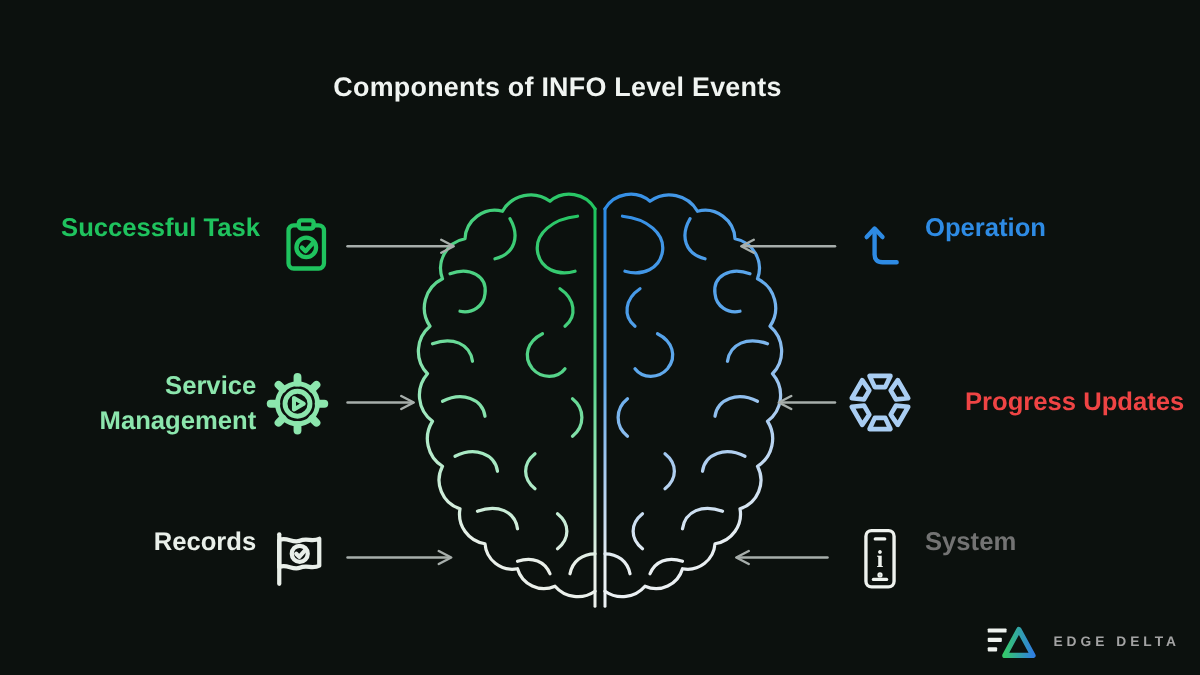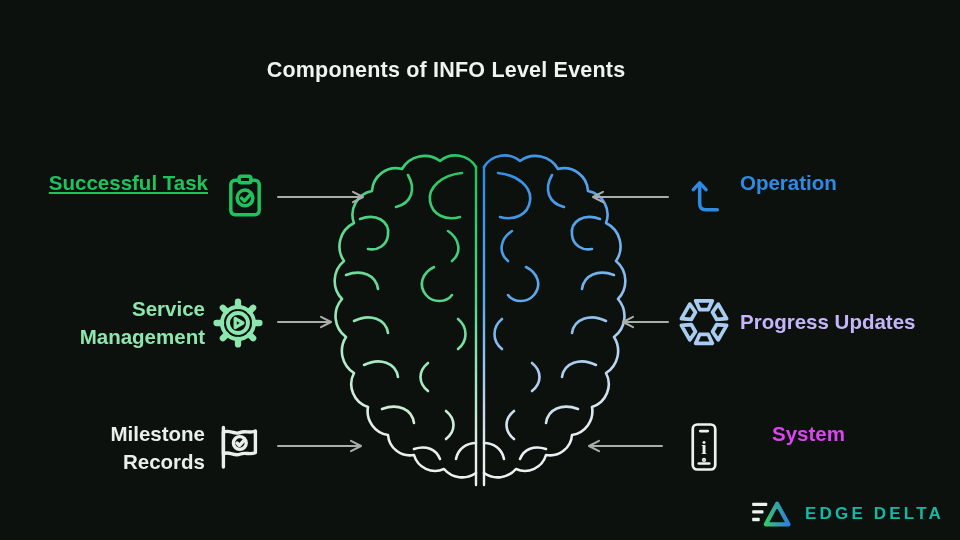--- a/index.html
+++ b/index.html
@@ -9,33 +9,33 @@
     font-family:"Liberation Sans","DejaVu Sans",sans-serif;
   }
   .title{
     position:absolute;top:58px;left:0;width:892px;text-align:center;
     color:#f0f4f1;font-size:21.5px;font-weight:600;letter-spacing:.2px;
   }
   .label{position:absolute;font-size:20.5px;font-weight:600;line-height:28px;}
   .label span{display:block;}
   .label.left{text-align:right;}
   .label.right{text-align:right;}
-  .c-green{color:#1fc35e;text-decoration:underline;}
+  .c-green{color:#1fc35e;}
   .c-mint{color:#8ce6ad;}
   .c-offwhite{color:#e9efe9;}
   .c-blue{color:#2e8be4;}
-  .c-lightblue{color:#c4b5fd;}
-  .c-white{color:#d946ef;margin-left:32px;}
+  .c-lightblue{color:#ef4444;margin-left:32px;}
+  .c-white{color:#737373;}
   .icon{position:absolute;}
   .arrow{position:absolute;}
   .logo{
     position:absolute;right:16px;bottom:10px;display:flex;align-items:center;gap:13px;
   }
   .logo-text{
-    color:#14b8a6;font-size:17px;font-weight:700;letter-spacing:3.2px;
+    color:#a3a3a3;font-size:11px;font-weight:700;letter-spacing:3.2px;
   }
 </style>
 </head>
 <body>
 
 <div class="title">Components of INFO Level Events</div>
 
 <svg class="brain" style="position:absolute;left:330px;top:143px" width="300" height="350" viewBox="0 0 300 350">
   <defs>
     <radialGradient id="gradGreen" gradientUnits="userSpaceOnUse" cx="146" cy="28" r="330">
@@ -143,21 +143,20 @@
   </g>
 </svg>
 <svg class="arrow" style="left:276px;top:314px" width="58" height="16" viewBox="0 0 58 16">
   <g fill="none" stroke="#a7aeab" stroke-width="2" stroke-linecap="round" stroke-linejoin="round">
     <line x1="2" y1="8" x2="54" y2="8"></line>
     <polyline points="45,2.8 55,8 45,13.2"></polyline>
   </g>
 </svg>
 
 <div class="label left c-offwhite" style="right:755px;top:420px">
-  <span>Milestone</span>
   <span>Records</span>
 </div>
 <svg class="icon" style="left:214px;top:423px" width="50" height="48" viewBox="0 0 24 24">
   <g fill="none" stroke="#e9efe9" stroke-width="1.7" stroke-linecap="round" stroke-linejoin="round">
     <path d="M4.2 2.2 V22"></path>
     <path d="M4.2 4.6 C7 3 9.6 6 12.4 4.8 C15.2 3.6 17.6 5.4 20.2 4 L20.2 14.8 C17.6 16.2 15.2 14.4 12.4 15.6 C9.6 16.8 7 13.8 4.2 15.4 Z"></path>
     <circle cx="12.4" cy="10" r="3.2"></circle>
     <path d="M11 10 l1.2 1.25 l2.3 -2.6"></path>
   </g>
 </svg>

